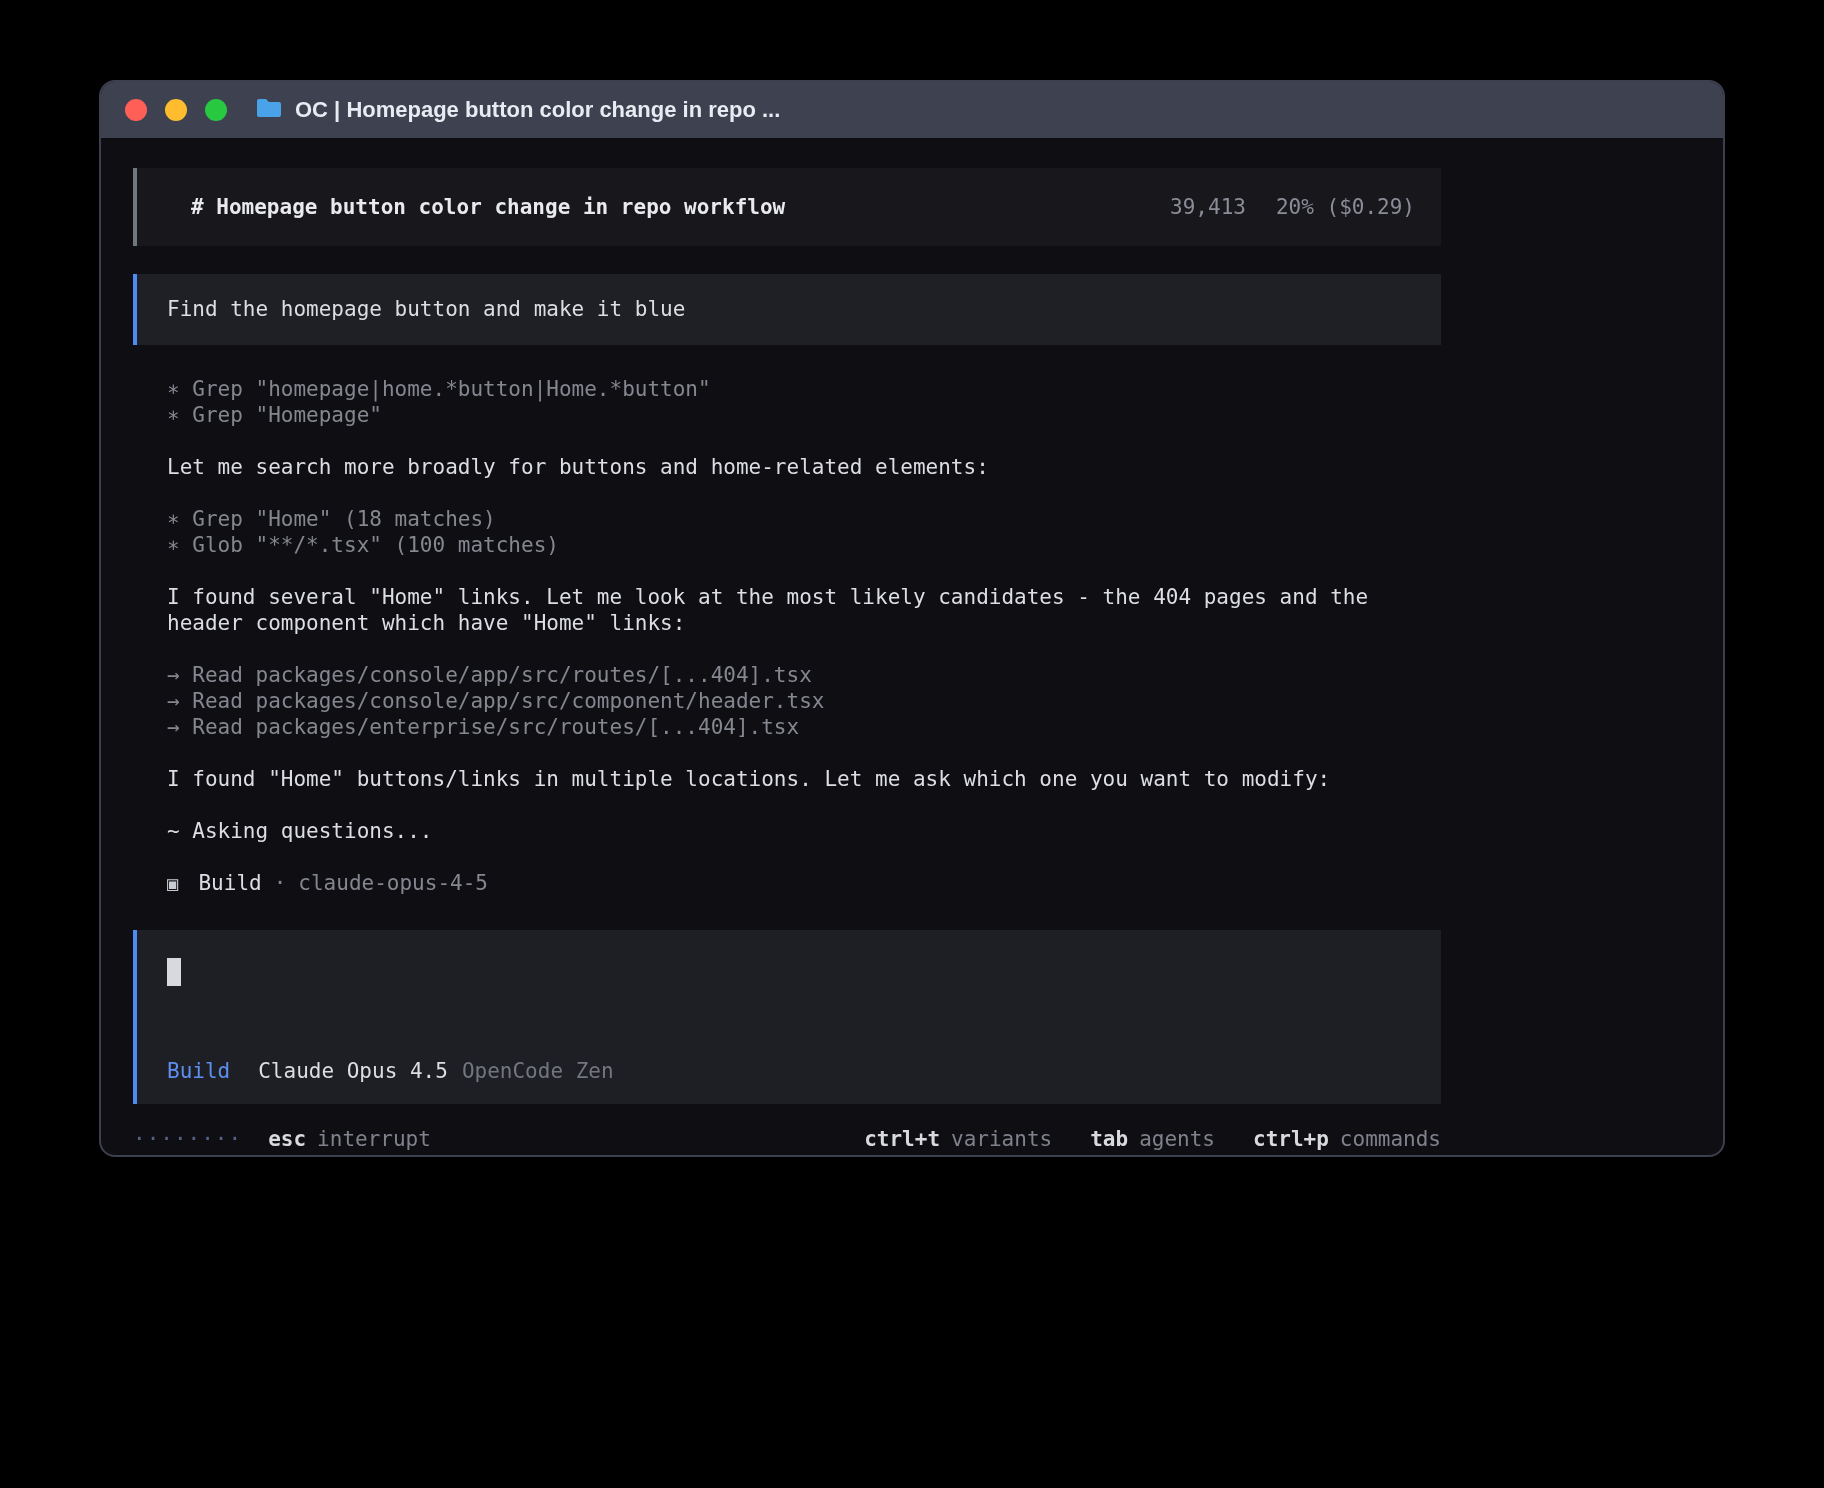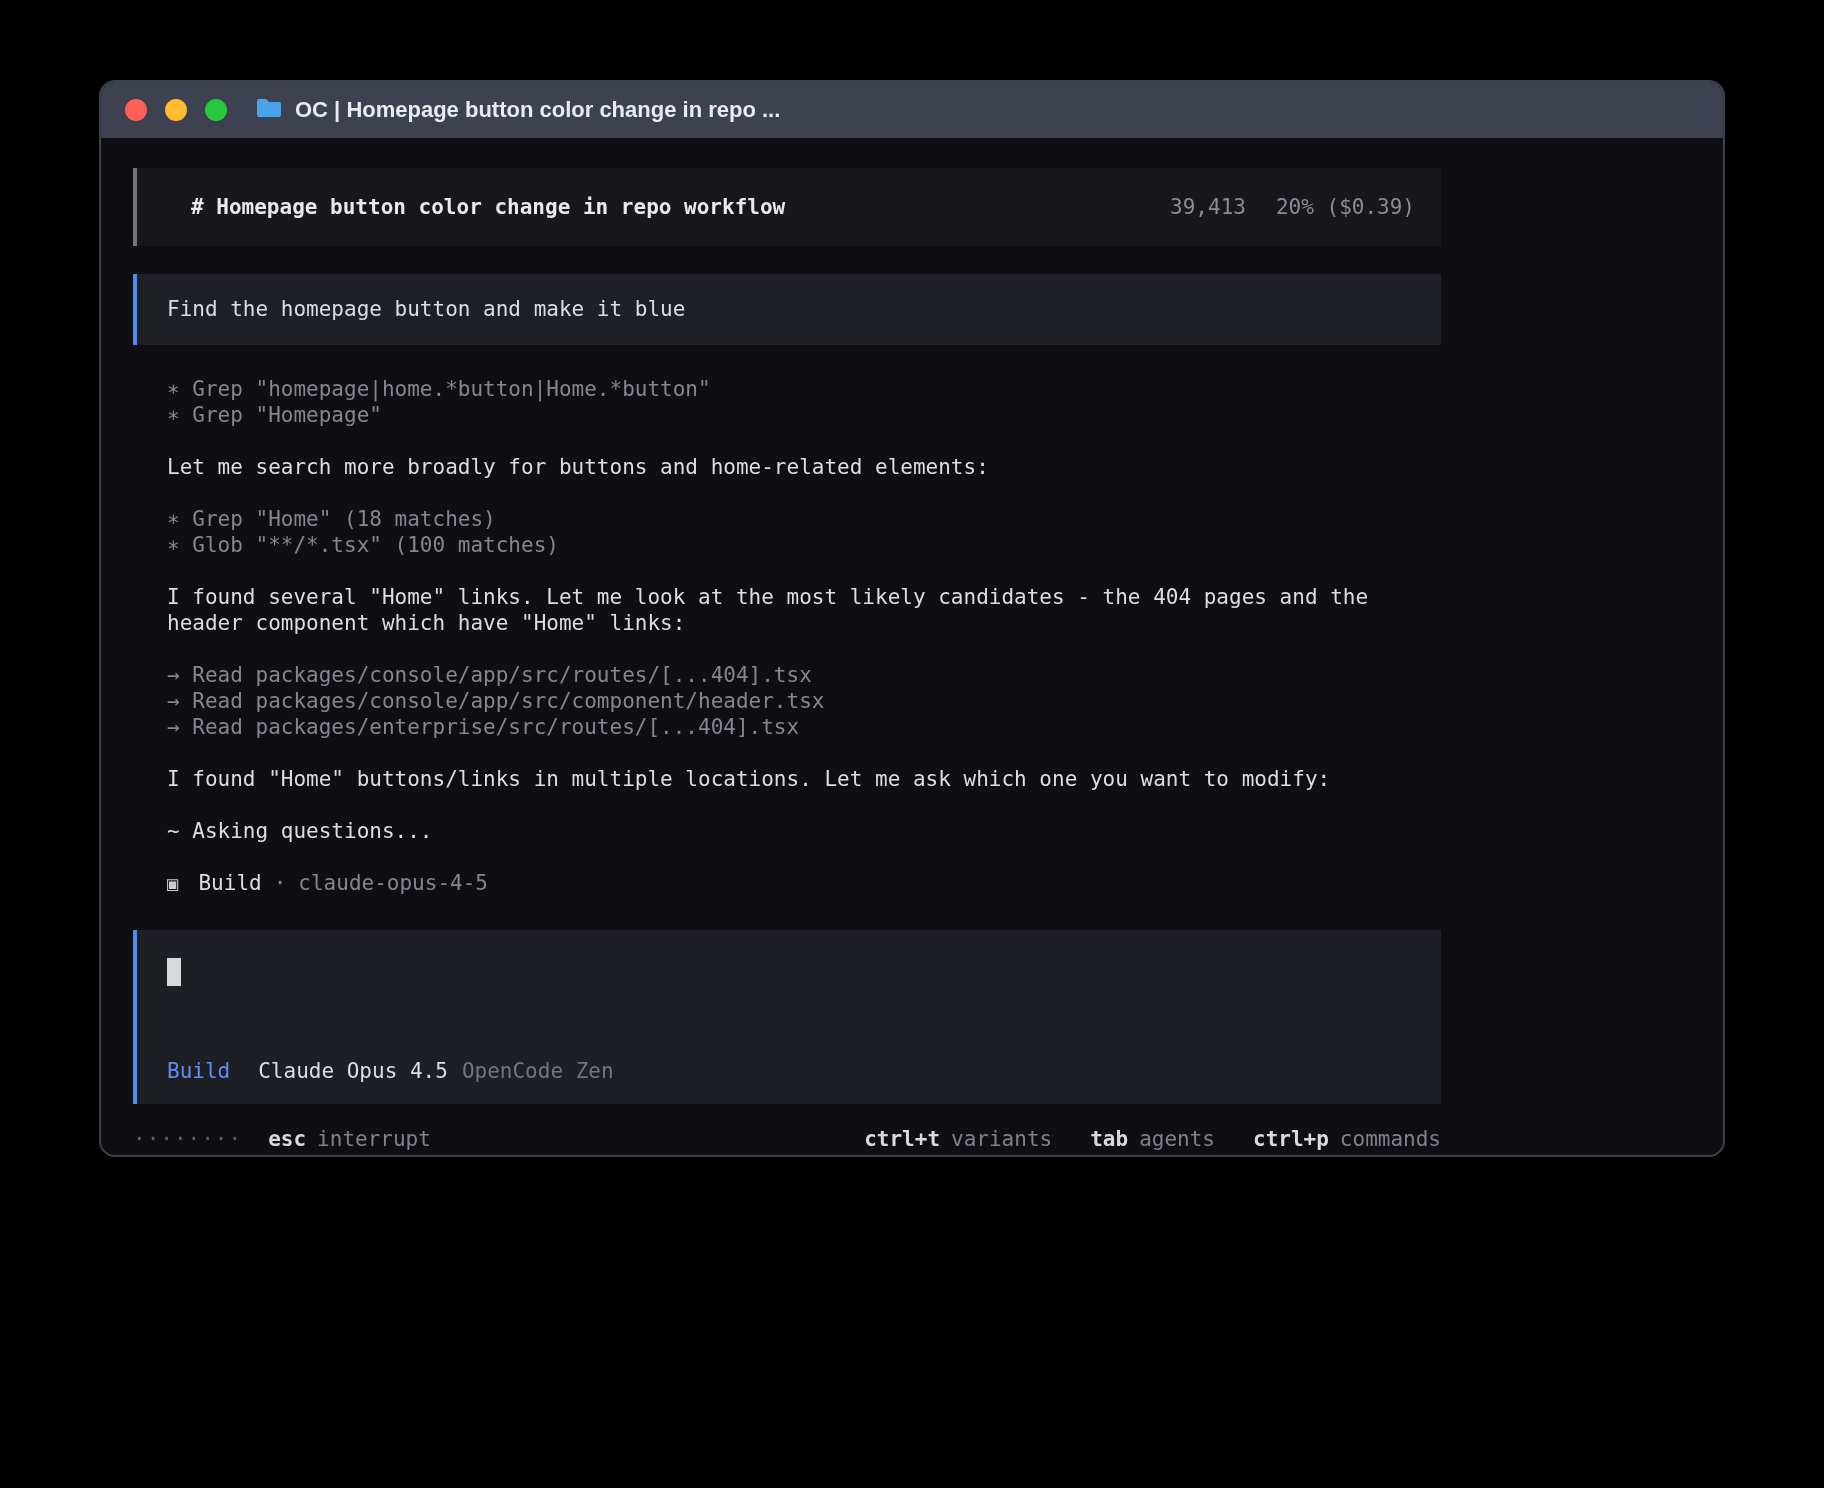--- a/index.html
+++ b/index.html
@@ -108,21 +108,21 @@
       </div>
     </div>
 
     <div class="term">
       <div class="col">
 
         <div class="header-block">
           <span class="hdr-title"># Homepage button color change in repo workflow</span>
           <span class="hdr-stats">
             <span>39,413</span>
-            <span>20% ($0.39)</span>
+            <span>20% ($0.29)</span>
           </span>
         </div>
 
         <div class="user-block">
           <span>Find the homepage button and make it blue</span>
         </div>
 
         <div class="transcript">
           <div class="group">
             <div class="t-tool">∗ Grep "homepage|home.*button|Home.*button"</div>

